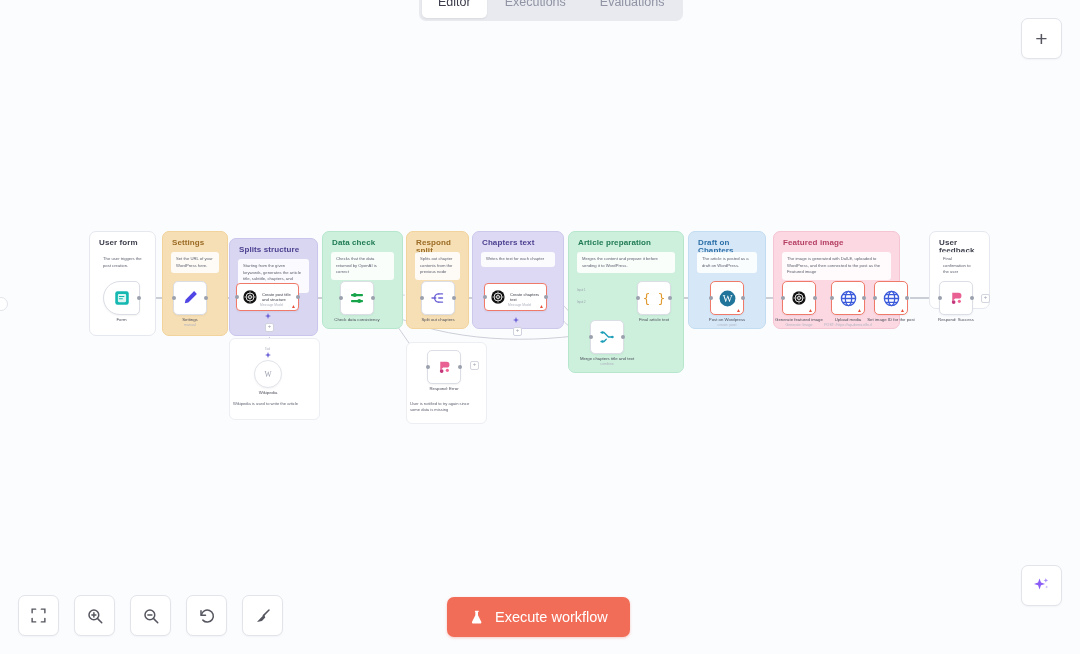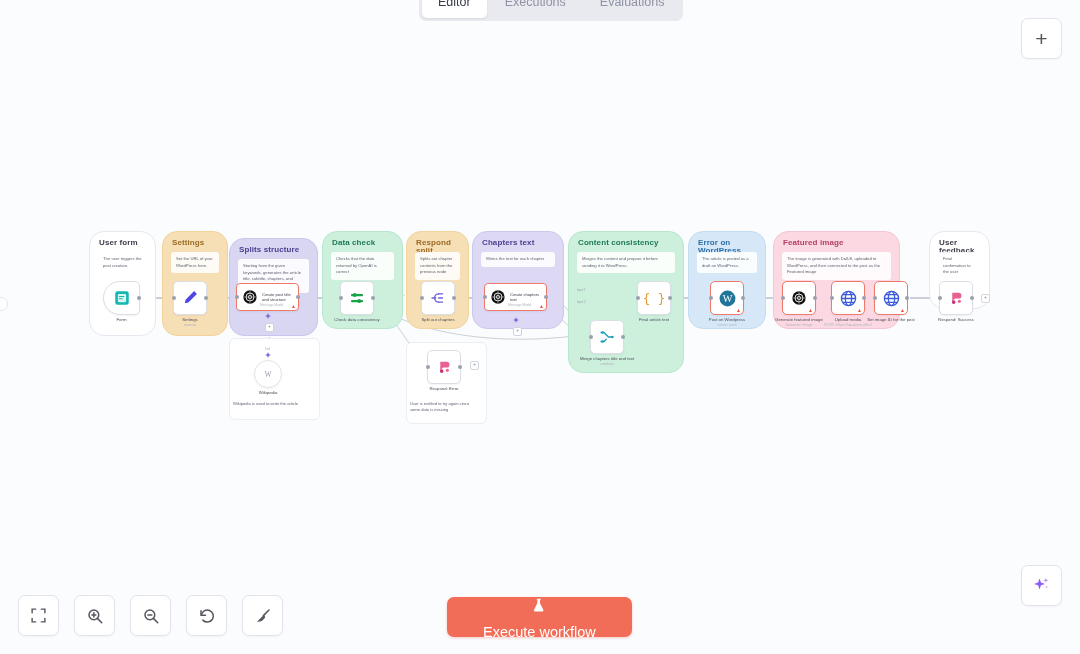--- a/index.html
+++ b/index.html
@@ -34,35 +34,34 @@
   #ai-assistant-button{right:18px;bottom:48px;}
   .plus-glyph{font-size:21px;color:#55565f;line-height:1;font-weight:400;}
 
   
   #canvas-toolbar{position:absolute;left:18px;bottom:18px;display:flex;gap:15px;}
   #canvas-toolbar .floatbtn{position:static;}
 
   
   #execute-workflow-button{
     position:absolute;left:447px;bottom:17px;
-    height:40px;padding:0 36px;border-radius:7px;
+    height:40px;padding:0 22px;border-radius:7px;
     background:#f26d58;color:#fff;border:none;
     display:flex;align-items:center;gap:10px;cursor:pointer;
     font-size:14.5px;font-family:"Liberation Sans",sans-serif;
     box-shadow:0 1px 3px rgba(242,109,88,.35);
-    flex-direction:column;
   }
 
   
   #canvas{position:absolute;left:0;top:0;width:1080px;height:654px;}
   #edge-layer{position:absolute;left:0;top:0;width:1080px;height:654px;pointer-events:none;}
 
   
   .section{
-    position:absolute;border-radius:15px;box-sizing:border-box;
+    position:absolute;border-radius:7px;box-sizing:border-box;
   }
   .section-title{
     position:absolute;left:9px;top:7px;font-size:8px;font-weight:bold;
     letter-spacing:.1px;line-height:1;
   }
   .section-note{
     position:absolute;left:8px;top:20px;right:8px;
     background:rgba(255,255,255,.88);border-radius:3px;
     padding:4px 5px;font-size:4.2px;line-height:1.55;color:#5c5f6e;
   }
@@ -184,25 +183,25 @@
       </div>
       <div class="section" style="left: 406px; top: 231px; width: 63px; height: 98px; background: rgb(247, 223, 181); border: 1px solid rgb(241, 211, 155);">
         <div class="section-title" style="color: rgb(154, 107, 36);">Respond split</div>
         <div class="section-note">Splits out chapter contents from the previous node</div>
       </div>
       <div class="section" style="left: 472px; top: 231px; width: 92px; height: 98px; background: rgb(221, 217, 244); border: 1px solid rgb(204, 200, 236);">
         <div class="section-title" style="color: rgb(74, 63, 143);">Chapters text</div>
         <div class="section-note">Writes the text for each chapter</div>
       </div>
       <div class="section" style="left: 568px; top: 231px; width: 116px; height: 142px; background: rgb(205, 240, 221); border: 1px solid rgb(182, 231, 205);">
-        <div class="section-title" style="color: rgb(31, 122, 84);">Content consistency</div>
+        <div class="section-title" style="color: rgb(31, 122, 84);">Article preparation</div>
         <div class="section-note">Merges the content and prepare it before sending it to WordPress.</div>
       </div>
       <div class="section" style="left: 688px; top: 231px; width: 78px; height: 98px; background: rgb(214, 232, 247); border: 1px solid rgb(194, 220, 241);">
-        <div class="section-title" style="color: rgb(43, 111, 168);">Error on WordPress</div>
+        <div class="section-title" style="color: rgb(43, 111, 168);">Draft on Chapters</div>
         <div class="section-note">The article is posted as a draft on WordPress.</div>
       </div>
       <div class="section" style="left: 773px; top: 231px; width: 127px; height: 98px; background: rgb(251, 216, 226); border: 1px solid rgb(246, 197, 212);">
         <div class="section-title" style="color: rgb(181, 63, 99);">Featured image</div>
         <div class="section-note">The image is generated with Dall-E, uploaded to WordPress, and then connected to the post as the Featured image</div>
       </div>
       <div class="section" style="left: 929px; top: 231px; width: 61px; height: 78px; background: rgb(255, 255, 255); border: 1px solid rgb(230, 232, 239);">
         <div class="section-title" style="color: rgb(61, 63, 76);">User feedback</div>
         <div class="section-note">Final confirmation to the user</div>
       </div>

